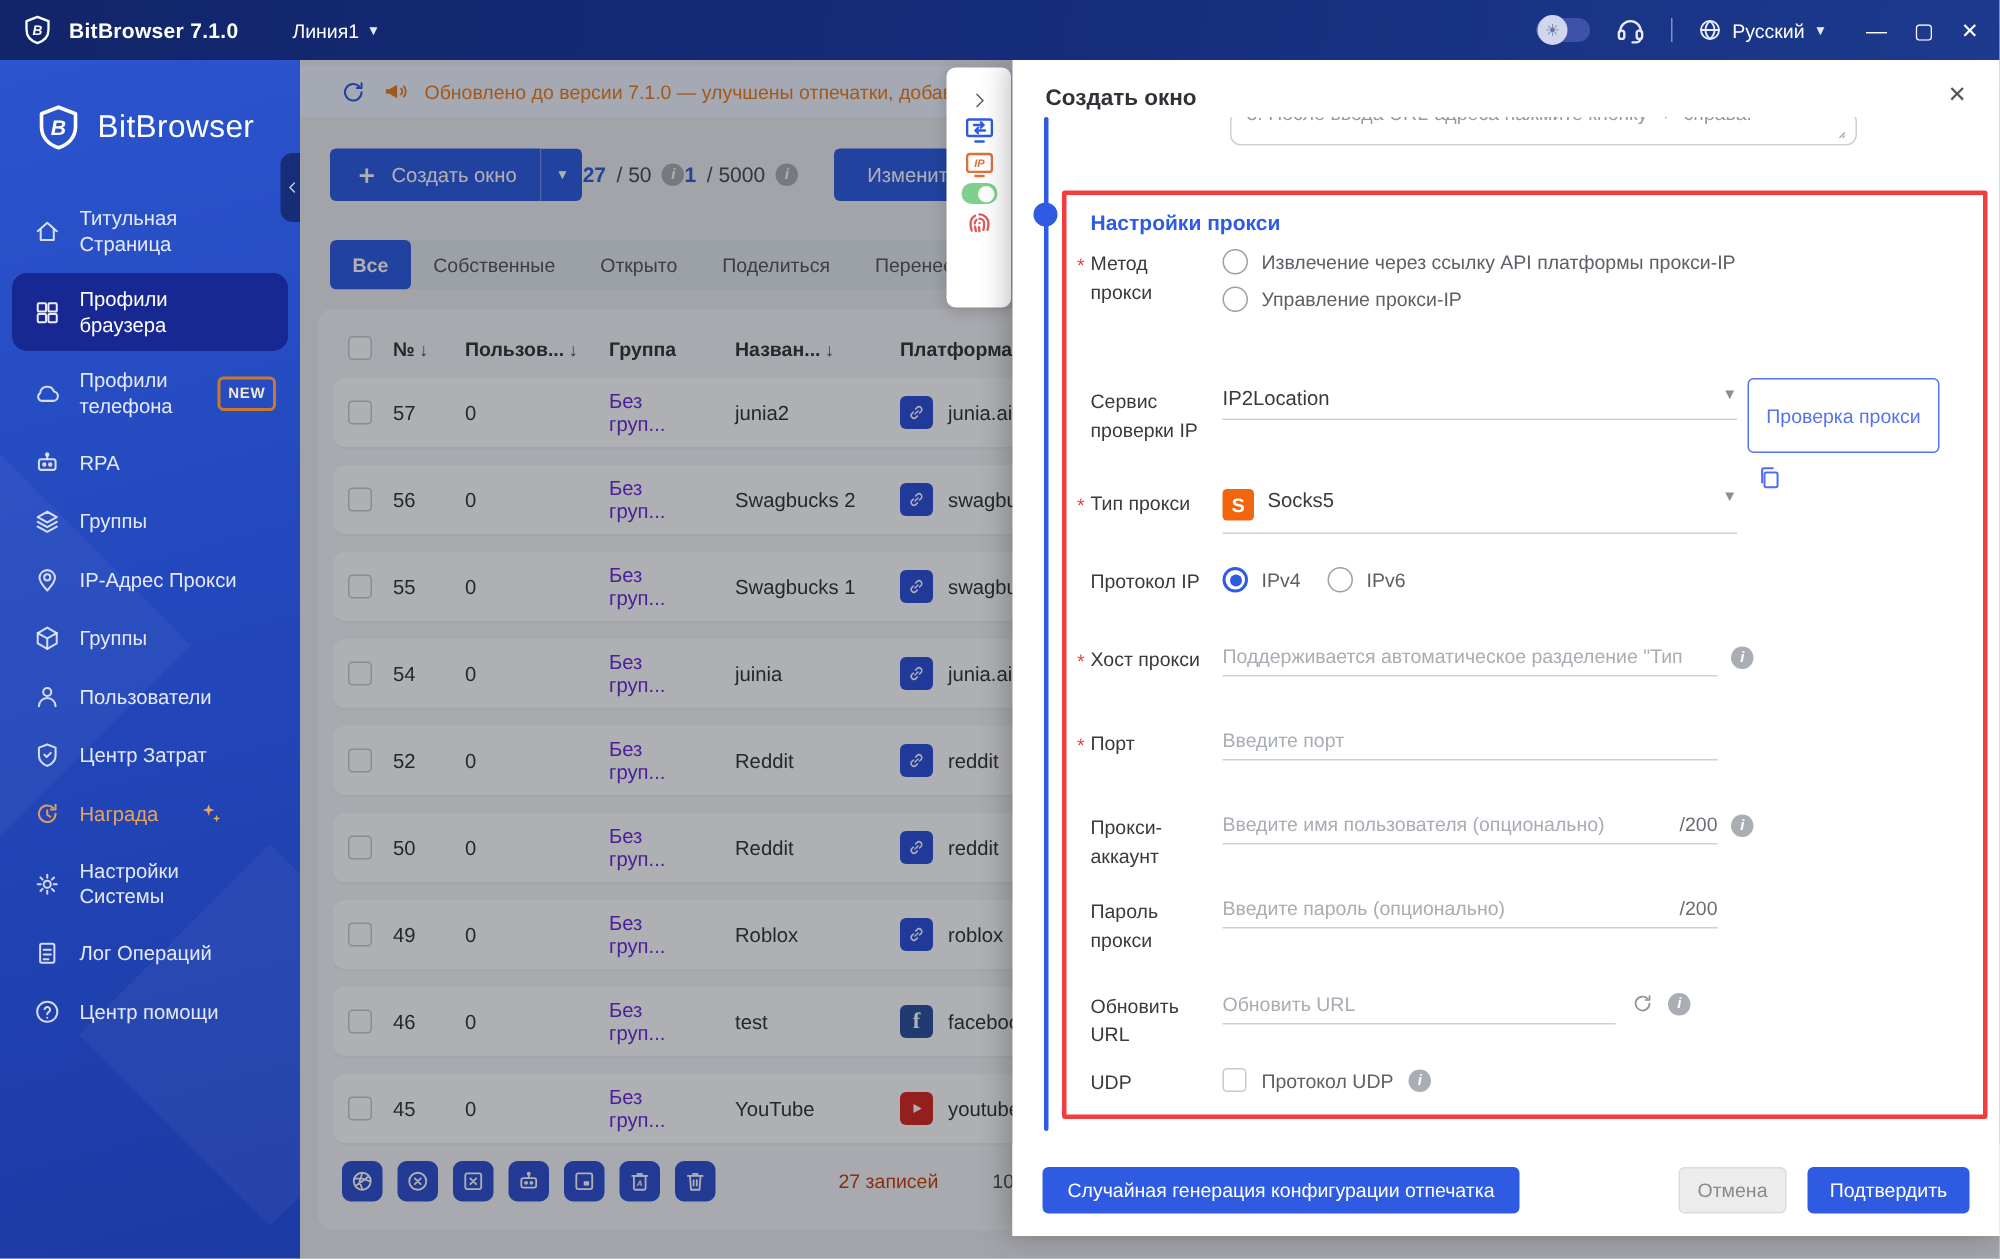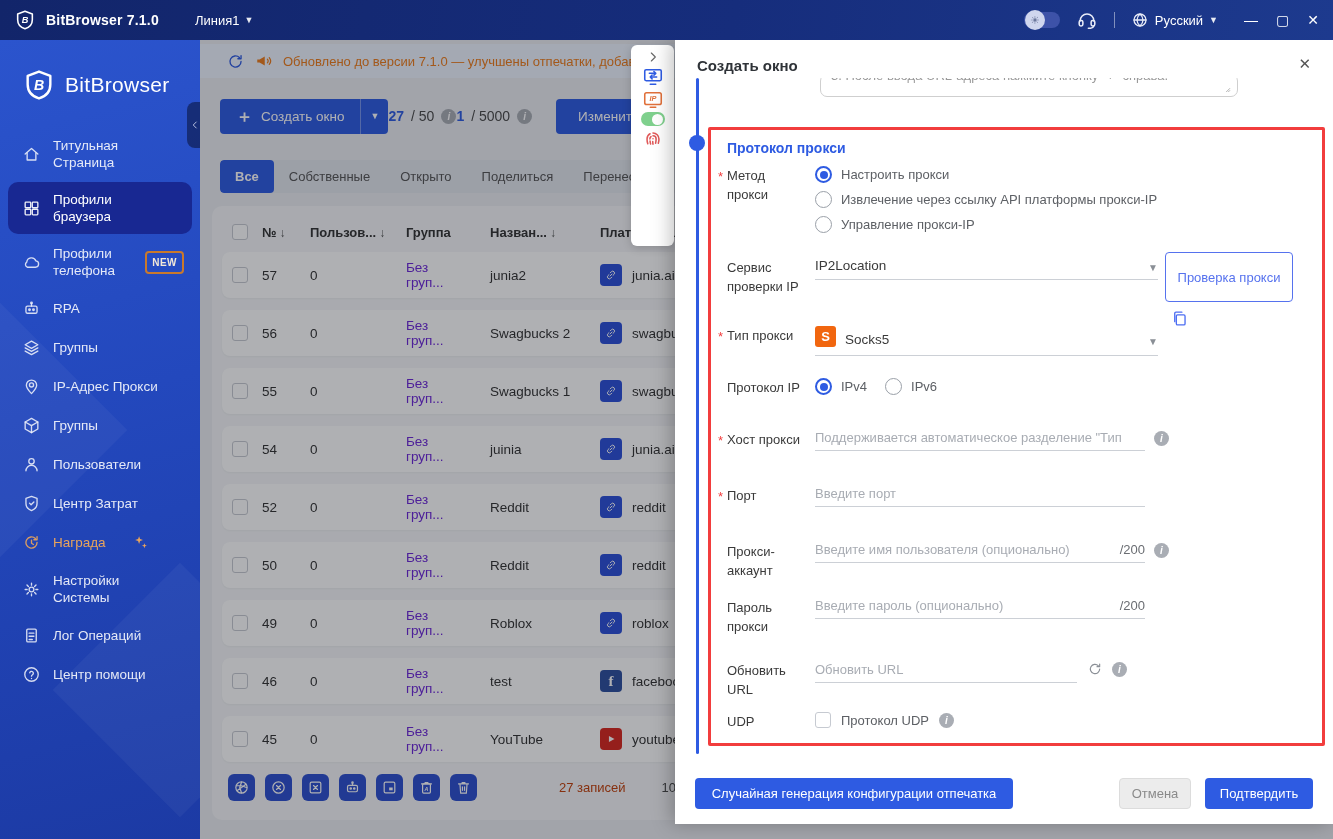--- a/index.html
+++ b/index.html
@@ -88,22 +88,22 @@
   .tfoot { display:flex; align-items:center; margin-top:8px; padding-left:6px; gap:10px; }
   .act-ic { width:27px; height:27px; background:#2e50cf; border-radius:6px; color:#fff; display:flex;
      align-items:center; justify-content:center; cursor:pointer; }
   .act-ic svg { width:17px; height:17px; }
   .records { font-size:13px; color:#c2410c; margin-left:72px; }
   .perpage { font-size:13px; color:#4a4a4a; margin-left:26px; }
 
   .dim { position:absolute; left:200px; top:40px; width:1133px; height:799px; background:rgba(12,14,24,.33); z-index:5; }
 
   
-  .sidepanel { position:absolute; left:631px; top:45px; width:43px; height:201px; background:#fff; border-radius:6px;
-     box-shadow:0 2px 10px rgba(0,0,0,.18); z-index:12; display:flex; flex-direction:column; align-items:center; padding-top:4px; gap:1px; }
+  .sidepanel { position:absolute; left:631px; top:45px; width:43px; height:160px; background:#fff; border-radius:6px;
+     box-shadow:0 2px 10px rgba(0,0,0,.18); z-index:12; display:flex; flex-direction:column; align-items:center; padding-top:14px; gap:1px; }
   .sp-chev { width:16px; height:16px; color:#666; cursor:pointer; }
   .sp-ic { width:22px; height:22px; cursor:pointer; }
   .sp-blue { color:#2e5be2; } .sp-orange { color:#e0703a; } .sp-red { color:#e05a5a; }
   .sp-toggle { width:24px; height:14px; border-radius:7px; background:#7fd08d; position:relative; cursor:pointer; }
   .sp-toggle::after { content:""; position:absolute; right:1.5px; top:1.5px; width:11px; height:11px; border-radius:50%; background:#fff; }
 
   
   .modal { position:absolute; left:675px; top:40px; width:658px; height:784px; background:#fff; z-index:20;
      box-shadow:-4px 0 18px rgba(0,0,0,.25); }
   .m-head { height:38px; display:flex; align-items:center; padding:0 22px; position:relative; }
@@ -119,21 +119,21 @@
   .redbox { position:absolute; left:33px; top:49px; width:617px; height:619px; border:3px solid #f23d3d; border-radius:2px; background:#fff; }
   .fr { position:absolute; display:flex; align-items:flex-start; }
   .flabel { width:75px; font-size:13px; color:#3a3a3a; line-height:19px; position:relative; flex:0 0 75px; }
   .req { color:#f23d3d; position:absolute; left:-9px; top:1px; }
   .fctrl { margin-left:13px; }
   .section-title { position:absolute; left:16px; top:10px; color:#2e5be2; font-size:14px; font-weight:bold; }
   .radio { width:17px; height:17px; border-radius:50%; border:1px solid #9aa0a8; background:#fff; flex:0 0 17px; cursor:pointer; }
   .radio.on { border:2px solid #2e5be2; display:flex; align-items:center; justify-content:center; }
   .radio.on::after { content:""; width:8px; height:8px; border-radius:50%; background:#2e5be2; }
   .ropt { display:flex; align-items:center; gap:9px; font-size:13px; color:#5d6065; margin-bottom:8px; cursor:pointer; }
-  .selline { width:343px; border-bottom:1px solid #ccd0d6; padding-bottom:6px; display:flex; align-items:flex-end; font-size:13.5px; color:#3a3a3a; cursor:pointer; }
+  .selline { width:343px; border-bottom:1px solid #ccd0d6; padding-bottom:6px; display:flex; align-items:flex-start; font-size:13.5px; color:#3a3a3a; cursor:pointer; }
   .selline .caret2 { margin-left:auto; color:#8a8f96; font-size:10px; }
   .uline { width:330px; border-bottom:1px solid #ccd0d6; padding-bottom:5px; display:flex; align-items:flex-end; }
   .uline input { border:none; outline:none; flex:1; font-size:13px; font-family:inherit; color:#3a3a3a; background:transparent; }
   .uline input::placeholder { color:#a8acb3; }
   .limit { font-size:13px; color:#6a6d72; margin-left:6px; white-space:nowrap; }
   .finfo { margin-left:9px; margin-top:1px; }
   .sicon { width:21px; height:21px; background:#f1660f; border-radius:3px; color:#fff; font-size:13px; font-weight:bold;
      display:flex; align-items:center; justify-content:center; margin-right:9px; }
   .check-btn { position:absolute; left:454px; top:122px; width:128px; height:50px; border:1px solid #5672ee; border-radius:4px;
      background:#fff; color:#5672ee; font-size:13px; font-family:inherit; line-height:17px; cursor:pointer; padding:7px 10px; }
@@ -632,29 +632,25 @@
     <div class="timedot"></div>
 
     <div class="ta">
       <span class="ta-hint">3. После ввода URL-адреса нажмите кнопку "+" справа.</span>
       <span class="ta-resize"><i><svg class="ic" viewBox="0 0 24 24" fill="none" stroke="currentColor" stroke-width="1.7" stroke-linecap="round" stroke-linejoin="round" width="100%" height="100%">
               <path d="M19 12l-7 7M19 16.5 16.5 19"></path>
             </svg></i></span>
     </div>
 
     <div class="redbox">
-      <div class="section-title">Протокол прокси</div>
+      <div class="section-title">Настройки прокси</div>
 
       <div class="fr" style="left:16px; top:36px;">
         <div class="flabel"><span class="req">*</span><span>Метод прокси</span></div>
         <div class="fctrl">
-          <div class="ropt">
-              <span class="radio on"></span>
-              <span>Настроить прокси</span>
-            </div>
           <div class="ropt">
               <span class="radio"></span>
               <span>Извлечение через ссылку API платформы прокси-IP</span>
             </div>
           <div class="ropt">
               <span class="radio"></span>
               <span>Управление прокси-IP</span>
             </div>
         </div>
       </div>

